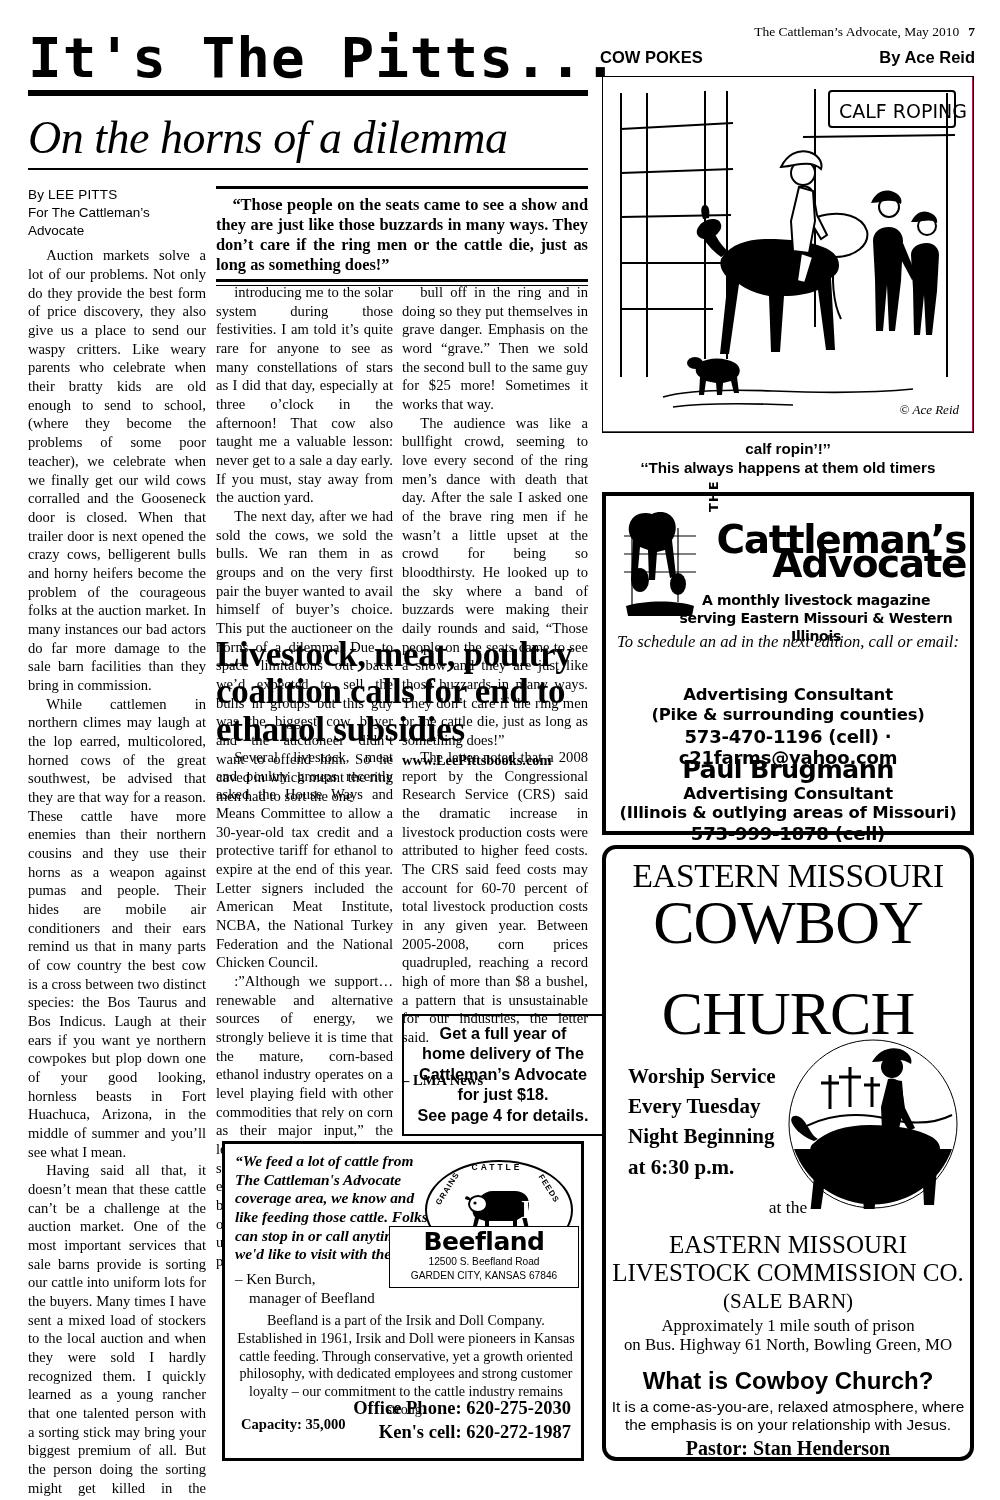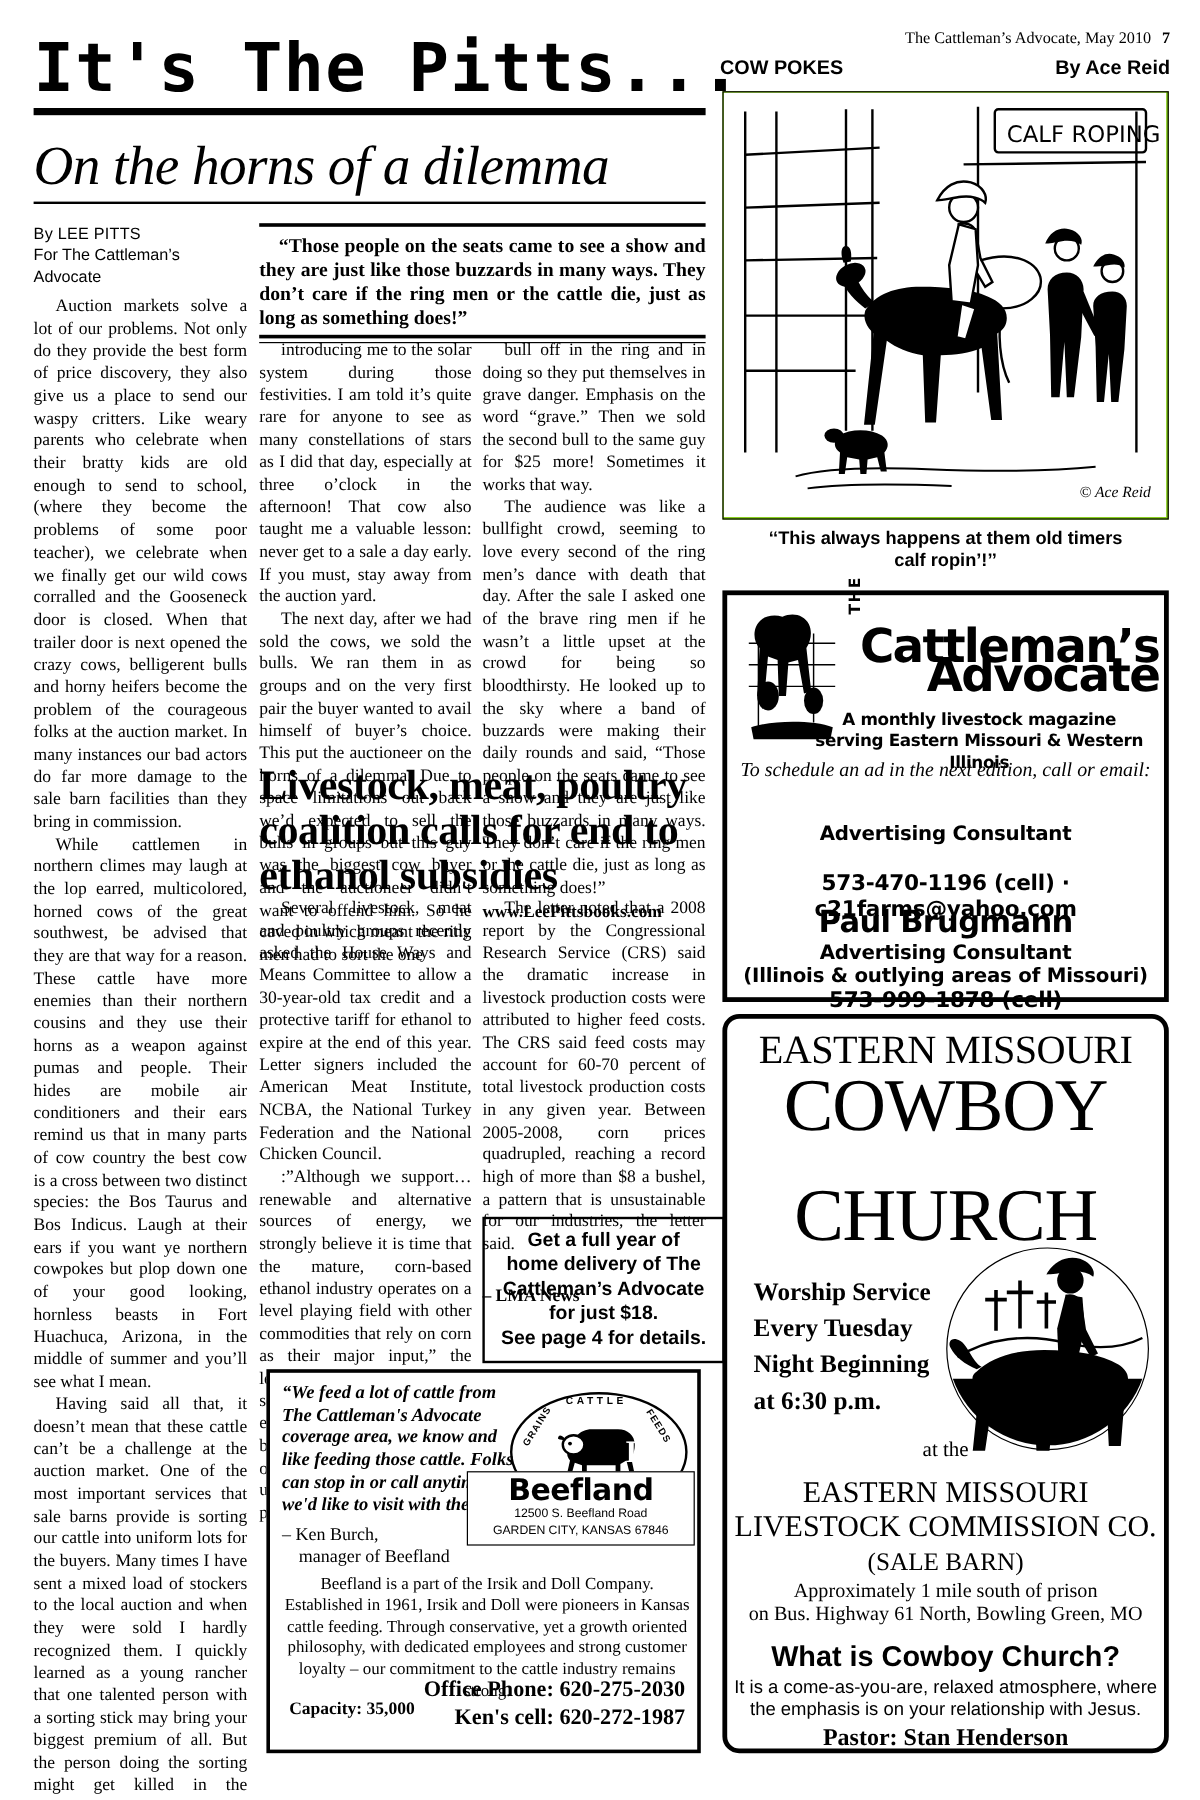--- a/index.html
+++ b/index.html
@@ -122,21 +122,21 @@
     font-family:"Liberation Serif",serif;font-weight:bold;font-size:18.5px;line-height:1.3;
   }
 
   .cp-head{position:absolute;left:600px;top:48px;width:375px;
     font-family:"Liberation Sans",sans-serif;font-weight:bold;font-size:16.5px;}
   .cp-head .l{float:left;}
   .cp-head .r{float:right;}
 
   .cartoon{
     position:absolute;left:602px;top:76px;width:372px;height:357px;
-    border:1.5px solid #000;box-sizing:border-box;background:#84cc16;overflow:hidden;
+    border:1.5px solid #000;box-sizing:border-box;background:#be185d;overflow:hidden;
   }
   .cp-sig{
     position:absolute;right:14px;bottom:14px;
     font-family:"Liberation Serif",serif;font-style:italic;font-size:13px;
   }
   .cp-caption{
     position:absolute;left:602px;top:440px;width:372px;text-align:center;
     font-family:"Liberation Sans",sans-serif;font-weight:bold;font-size:15.2px;line-height:1.22;
   }
 
@@ -383,22 +383,22 @@
 
       <g fill="#000">
         <path d="M96 286c10-6 26-6 36 0 6 4 6 10 2 14l2 16h-5l-3-12-8 2-1 12h-5l-1-12-10-2-2 14h-5l1-18c-5-3-6-9-1-14z"></path>
         <ellipse cx="92" cy="286" rx="8" ry="6"></ellipse>
       </g>
     </svg>
     <div class="cp-sig">© Ace Reid</div>
   </div>
 
   <div class="cp-caption">
+    <div>calf ropin’!’’</div>
     <div>‘‘This always happens at them old timers</div>
-    <div>calf ropin’!’’</div>
   </div>
 
   <div class="ca-ad">
     <svg class="ca-logo-img" viewBox="0 0 82 120">
       <rect width="82" height="120" fill="#fff"></rect>
       <g stroke="#000" stroke-width="1.2" fill="none">
         <line x1="6" y1="30" x2="78" y2="30"></line>
           <line x1="6" y1="48" x2="78" y2="48"></line>
         <line x1="6" y1="66" x2="78" y2="66"></line>
           <line x1="14" y1="22" x2="14" y2="100"></line>
@@ -413,20 +413,21 @@
     </svg>
     <div class="ca-the">THE</div>
     <div class="ca-t1">Cattleman’s</div>
     <div class="ca-t2">Advocate</div>
     <div class="ca-sub">
       <div>A monthly livestock magazine</div>
       <div>serving Eastern Missouri &amp; Western Illinois</div>
     </div>
     <div class="ca-sched">To schedule an ad in the next edition, call or email:</div>
     <div class="ca-line ca-r1">Advertising Consultant</div>
+    <div class="ca-line ca-r2">(Pike &amp; surrounding counties)</div>
     <div class="ca-line ca-r3">573-470-1196 (cell) · c21farms@yahoo.com</div>
     <div class="ca-name2">Paul Brugmann</div>
     <div class="ca-line ca-r4">Advertising Consultant</div>
     <div class="ca-line ca-r5">(Illinois &amp; outlying areas of Missouri)</div>
     <div class="ca-line ca-r6">573-999-1878 (cell)</div>
     <div class="ca-line ca-r7">brugmann@centurytel.net</div>
   </div>
 
   <div class="cc-ad">
     <div class="cc-l1">EASTERN MISSOURI</div>

